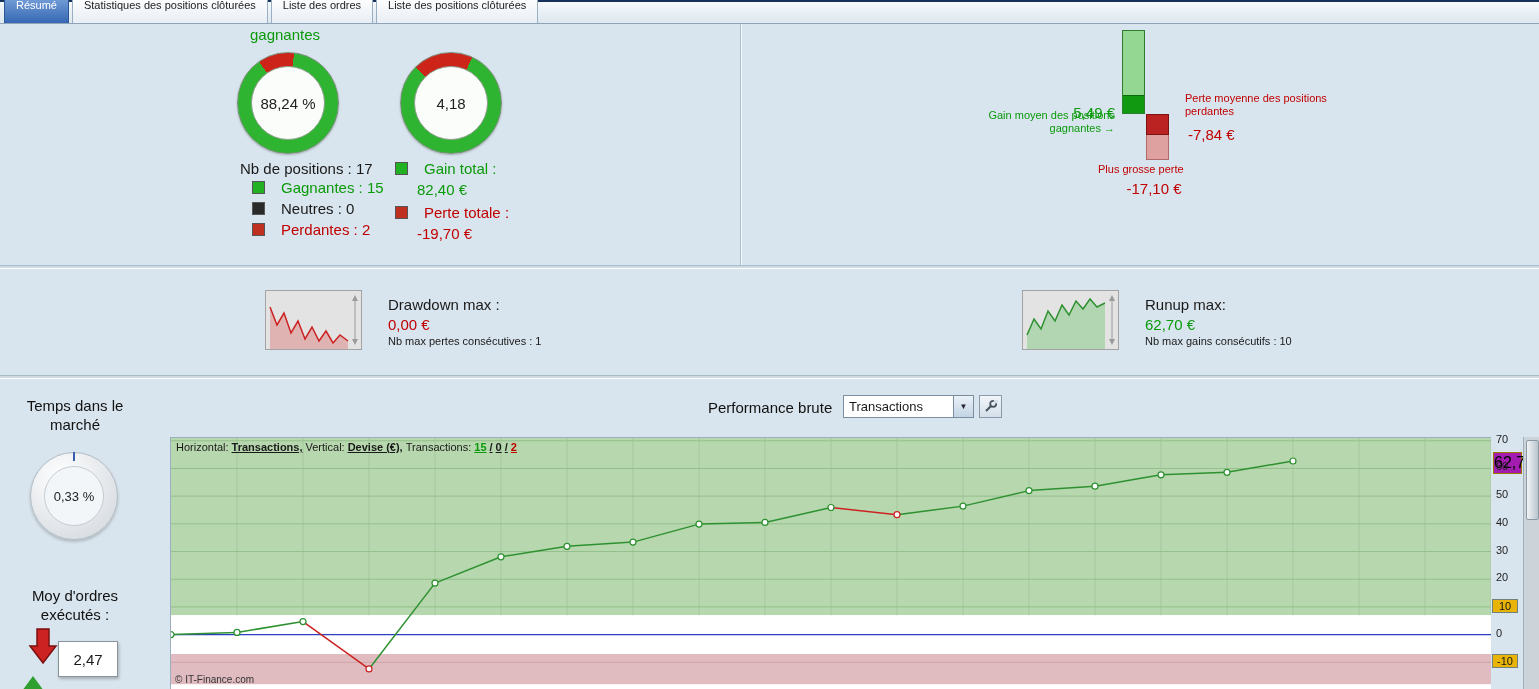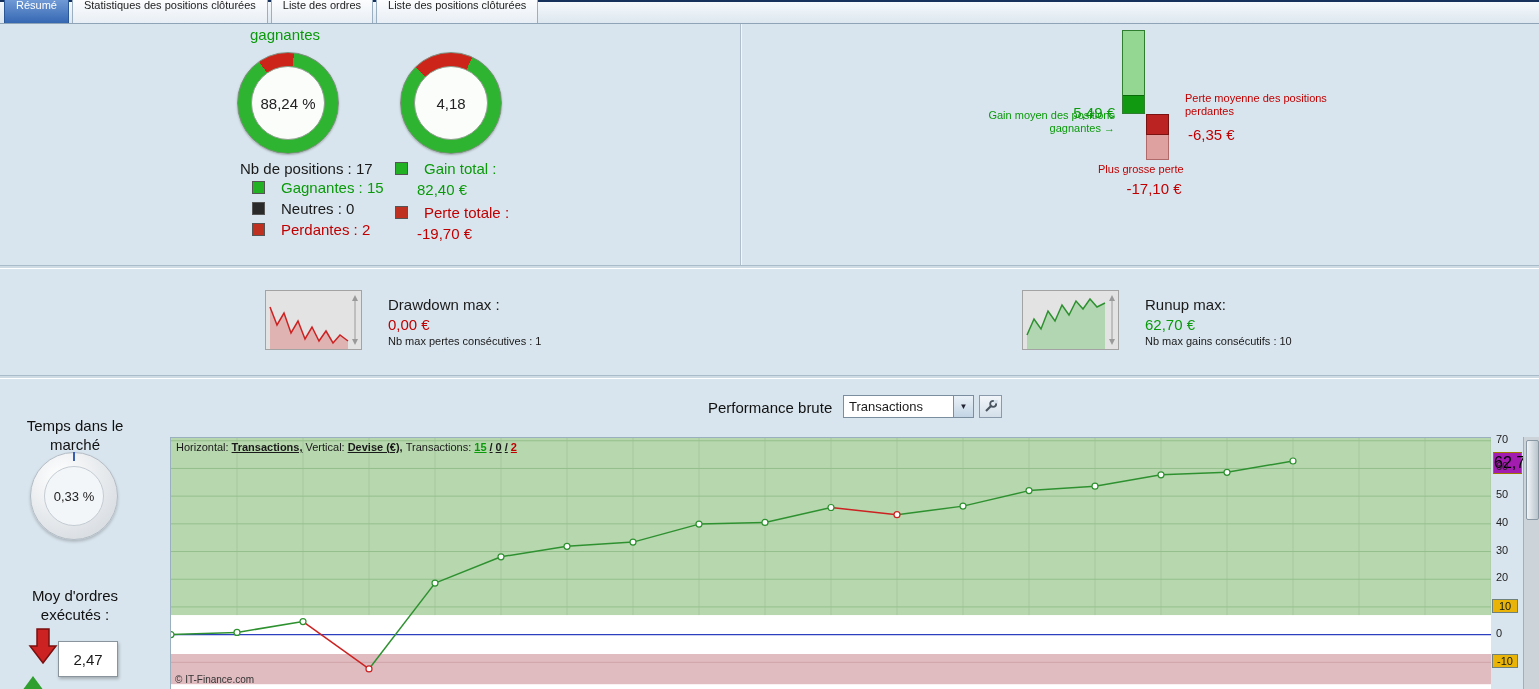--- a/index.html
+++ b/index.html
@@ -150,21 +150,21 @@
     <div class="max"></div>
   </div>
 
   <div class="abs green-t small11" style="left:955px;top:73px;width:160px;text-align:right;line-height:13px;margin-top:36px;">
     <span>Gain moyen des positions gagnantes</span>
     <span>→</span>
   </div>
   <div class="abs green-t big15" style="left:1010px;top:104px;width:105px;text-align:right;">5,49 €</div>
 
   <div class="abs red-t small11" style="left:1185px;top:92px;width:150px;line-height:13px;">Perte moyenne des positions perdantes</div>
-  <div class="abs red-t big15" style="left:1188px;top:126px;">-6,35 €</div>
+  <div class="abs red-t big15" style="left:1188px;top:126px;">-7,84 €</div>
 
   <div class="abs red-t small11" style="left:1098px;top:163px;width:112px;text-align:left;">Plus grosse perte</div>
   <div class="abs red-t big15" style="left:1098px;top:180px;width:112px;text-align:center;">-17,10 €</div>
 
   <div class="hr" style="top:265px;"></div>
 
   <div class="spark" style="left:265px;top:290px;">
     <svg width="95" height="58" viewBox="0 0 95 58">
       <polygon points="4,16 11,34 18,22 25,42 32,30 39,48 46,36 53,50 60,40 67,52 74,44 82,50 82,58 4,58" fill="rgba(220,120,120,0.45)"></polygon>
       <polyline points="4,16 11,34 18,22 25,42 32,30 39,48 46,36 53,50 60,40 67,52 74,44 82,50" fill="none" stroke="#cc2222" stroke-width="1.5"></polyline>
@@ -185,21 +185,21 @@
       <polygon points="86,10 92,10 89,4" fill="#9a9a9a"></polygon>
       <polygon points="86,48 92,48 89,54" fill="#9a9a9a"></polygon>
     </svg>
   </div>
   <div class="abs big15" style="left:1145px;top:296px;">Runup max:</div>
   <div class="abs green-t big15" style="left:1145px;top:316px;">62,70 €</div>
   <div class="abs small11" style="left:1145px;top:335px;">Nb max gains consécutifs : 10</div>
 
   <div class="hr" style="top:375px;"></div>
 
-  <div class="sb-label" style="top:416px;">Temps dans le marché</div>
+  <div class="sb-label" style="top:396px;">Temps dans le marché</div>
   <div class="gauge">
     <div class="tick"></div>
     <div class="hole">
         <span>0,33 %</span>
       </div>
   </div>
   <div class="sb-label" style="top:586px;">Moy d'ordres exécutés :</div>
   <div class="abs" style="left:28px;top:628px;">
     <svg width="30" height="38" viewBox="0 0 30 38">
       <path d="M9 1 H21 V18 H28 L15 35 L2 18 H9 Z" fill="#cc2222" stroke="#7a1010" stroke-width="1.5"></path>

